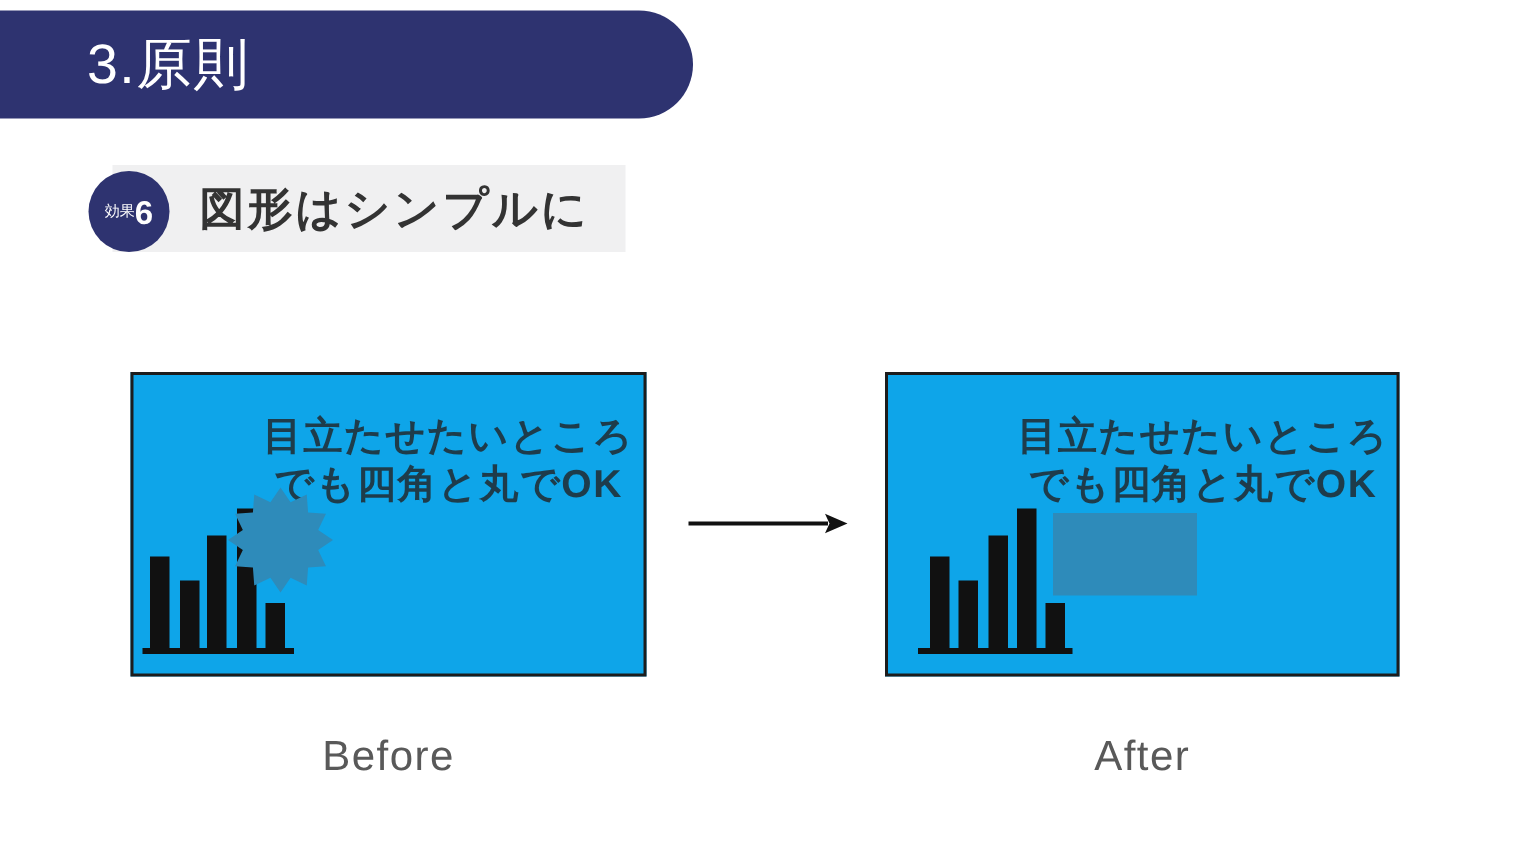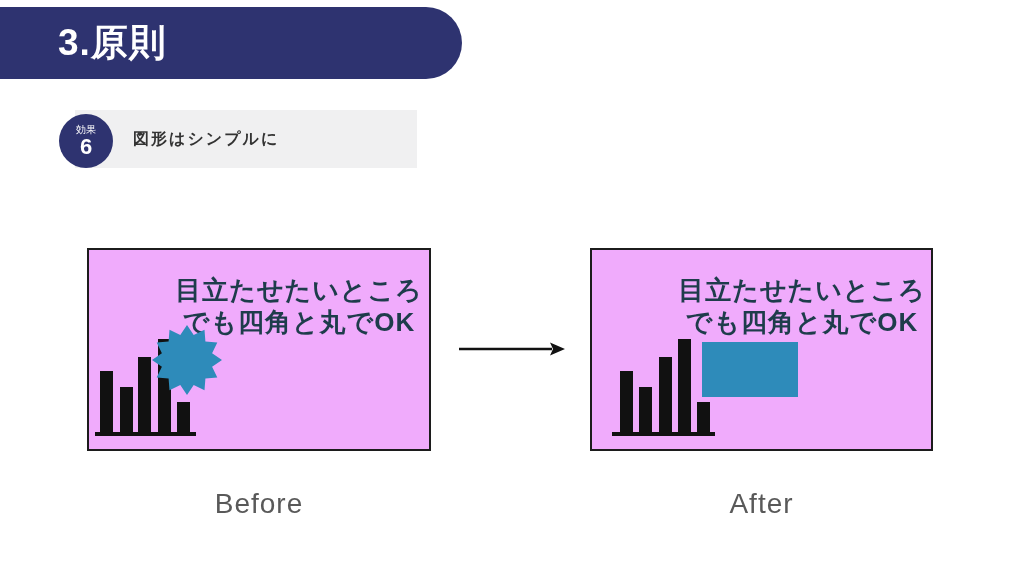--- a/index.html
+++ b/index.html
@@ -11,47 +11,47 @@
   .slide { position: absolute; inset: 0; background: #ffffff; }
 
   
   .title-banner {
     position: absolute; left: 0; top: 7px; width: 462px; height: 72px;
     background: var(--banner-navy, #2e3370);
     border-radius: 0 36px 36px 0;
     display: flex; align-items: center;
   }
   .title-banner .title-text {
-    color: #ffffff; font-size: 37px; font-weight: bold;
+    color: #ffffff; font-size: 37px; font-weight: normal;
     padding-left: 58px; letter-spacing: 1px;
   }
 
   
   .header-bar {
     position: absolute; left: 75px; top: 110px; width: 342px; height: 58px;
     background: var(--header-bar-bg, #f0f0f1);
     display: flex; align-items: center;
   }
   .header-bar .heading-text {
-    color: var(--header-text, #333333); font-size: 16px; font-weight: bold;
+    color: var(--header-text, #333333); font-size: 30px; font-weight: bold;
     padding-left: 58px; letter-spacing: 2px; font-family: Liberation Serif, serif;
   }
   .effect-badge {
     position: absolute; left: 59px; top: 114px; width: 54px; height: 54px;
     border-radius: 50%; background: var(--banner-navy, #2e3370);
-    display: flex; flex-direction: column; align-items: center; justify-content: center;
+    display: flex; align-items: center; justify-content: center;
     z-index: 2; color: #ffffff;
   }
   .effect-badge .badge-label { font-size: 10px; line-height: 11px; }
   .effect-badge .badge-number { font-size: 22px; line-height: 23px; font-weight: bold; }
 
   
   .panel {
     position: absolute; top: 248px; height: 203px;
-    background: #f0abfc; border: 2px solid #1c1c1c;
+    background: #0ea5e9; border: 2px solid #1c1c1c;
   }
   .panel-before { left: 87px; width: 344px; }
   .panel-after  { left: 590px; width: 343px; }
   .panel .caption {
     position: absolute; top: 24px; left: 85px; width: 250px;
     text-align: center; font-weight: bold; font-size: 26px; line-height: 32px;
     color: var(--caption-text, #1e3c4b); letter-spacing: 1px;
     z-index: 1;
   }
   .panel .panel-art {

